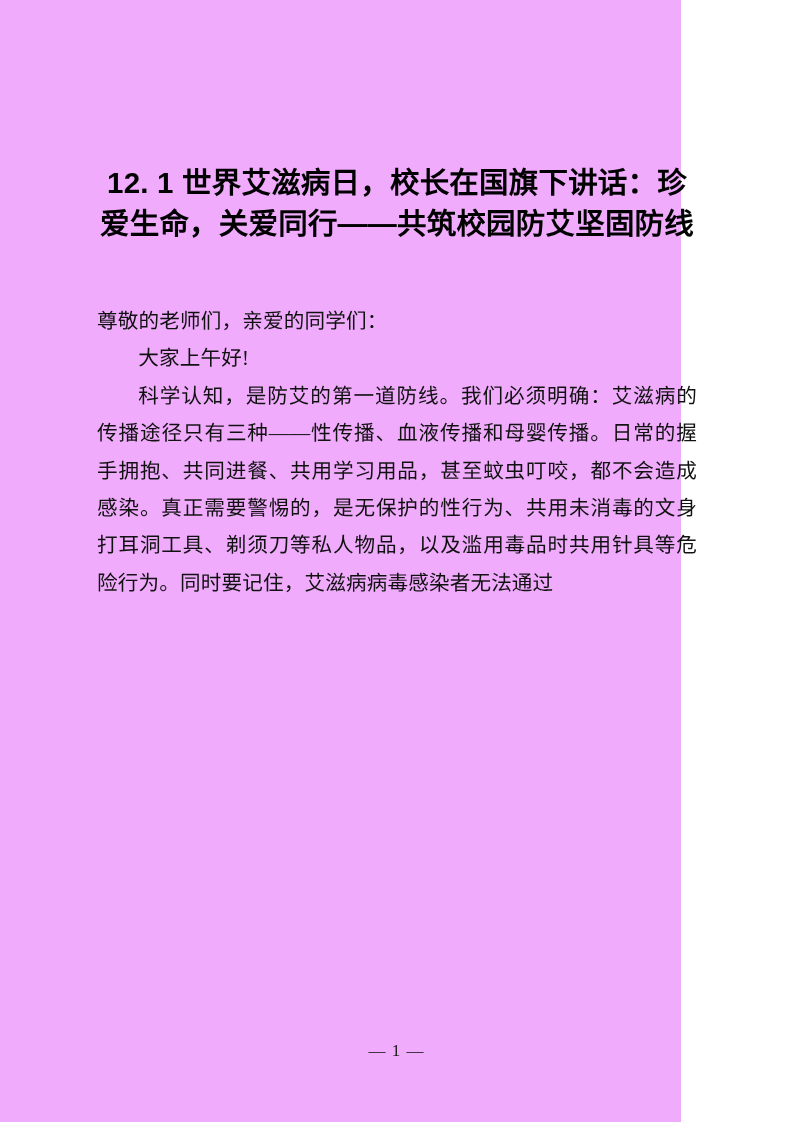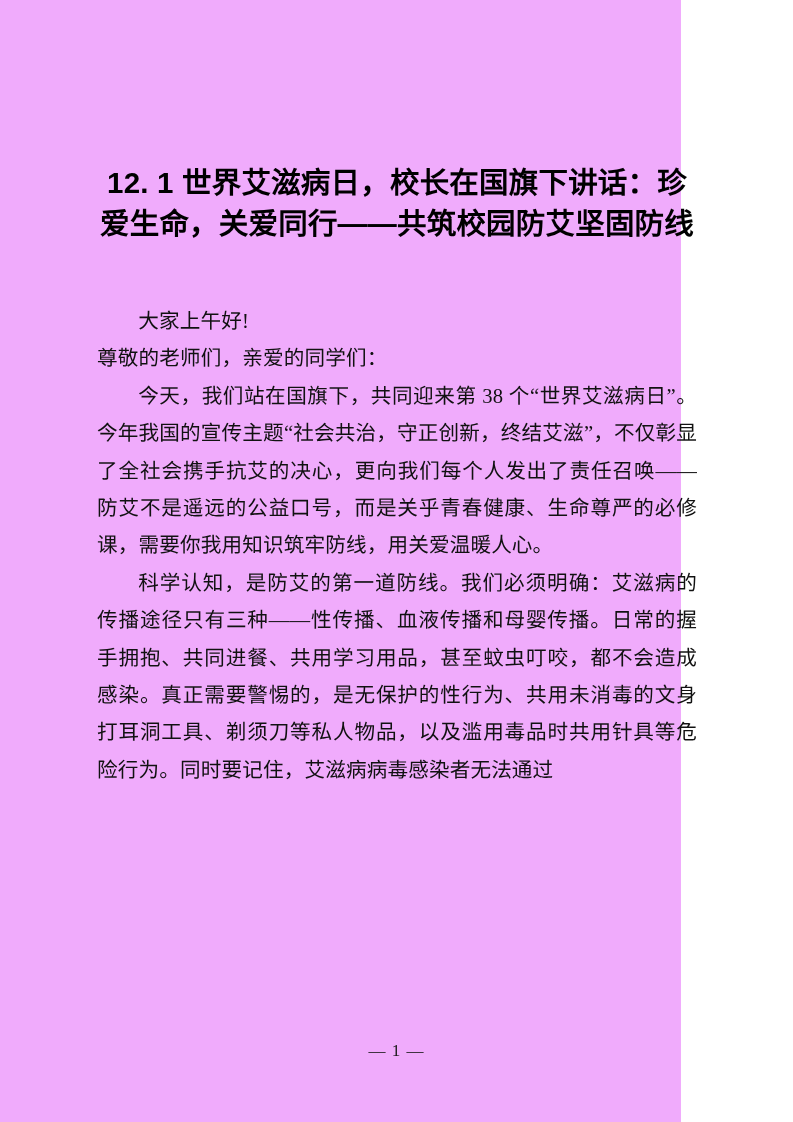--- a/index.html
+++ b/index.html
@@ -90,21 +90,20 @@
   }
 </style>
 </head>
 <body>
 
 <div class="page">
 
   <h1 class="doc-title">12. 1 世界艾滋病日，校长在国旗下讲话：珍爱生命，关爱同行——共筑校园防艾坚固防线</h1>
 
   <div class="doc-body">
+    <p class="para salutation">尊敬的老师们，亲爱的同学们：</p>
     <p class="para indent">大家上午好!</p>
-    <p class="para salutation">尊敬的老师们，亲爱的同学们：</p>
-    <p class="para indent">今天，我们站在国旗下，共同迎来第 38 个“世界艾滋病日”。今年我国的宣传主题“社会共治，守正创新，终结艾滋”，不仅彰显了全社会携手抗艾的决心，更向我们每个人发出了责任召唤——防艾不是遥远的公益口号，而是关乎青春健康、生命尊严的必修课，需要你我用知识筑牢防线，用关爱温暖人心。</p>
     <p class="para indent">科学认知，是防艾的第一道防线。我们必须明确：艾滋病的传播途径只有三种——性传播、血液传播和母婴传播。日常的握手拥抱、共同进餐、共用学习用品，甚至蚊虫叮咬，都不会造成感染。真正需要警惕的，是无保护的性行为、共用未消毒的文身打耳洞工具、剃须刀等私人物品，以及滥用毒品时共用针具等危险行为。同时要记住，艾滋病病毒感染者无法通过</p>
   </div>
 
   <div class="page-footer">— 1 —</div>
 
 </div>
 
 </body></html>

